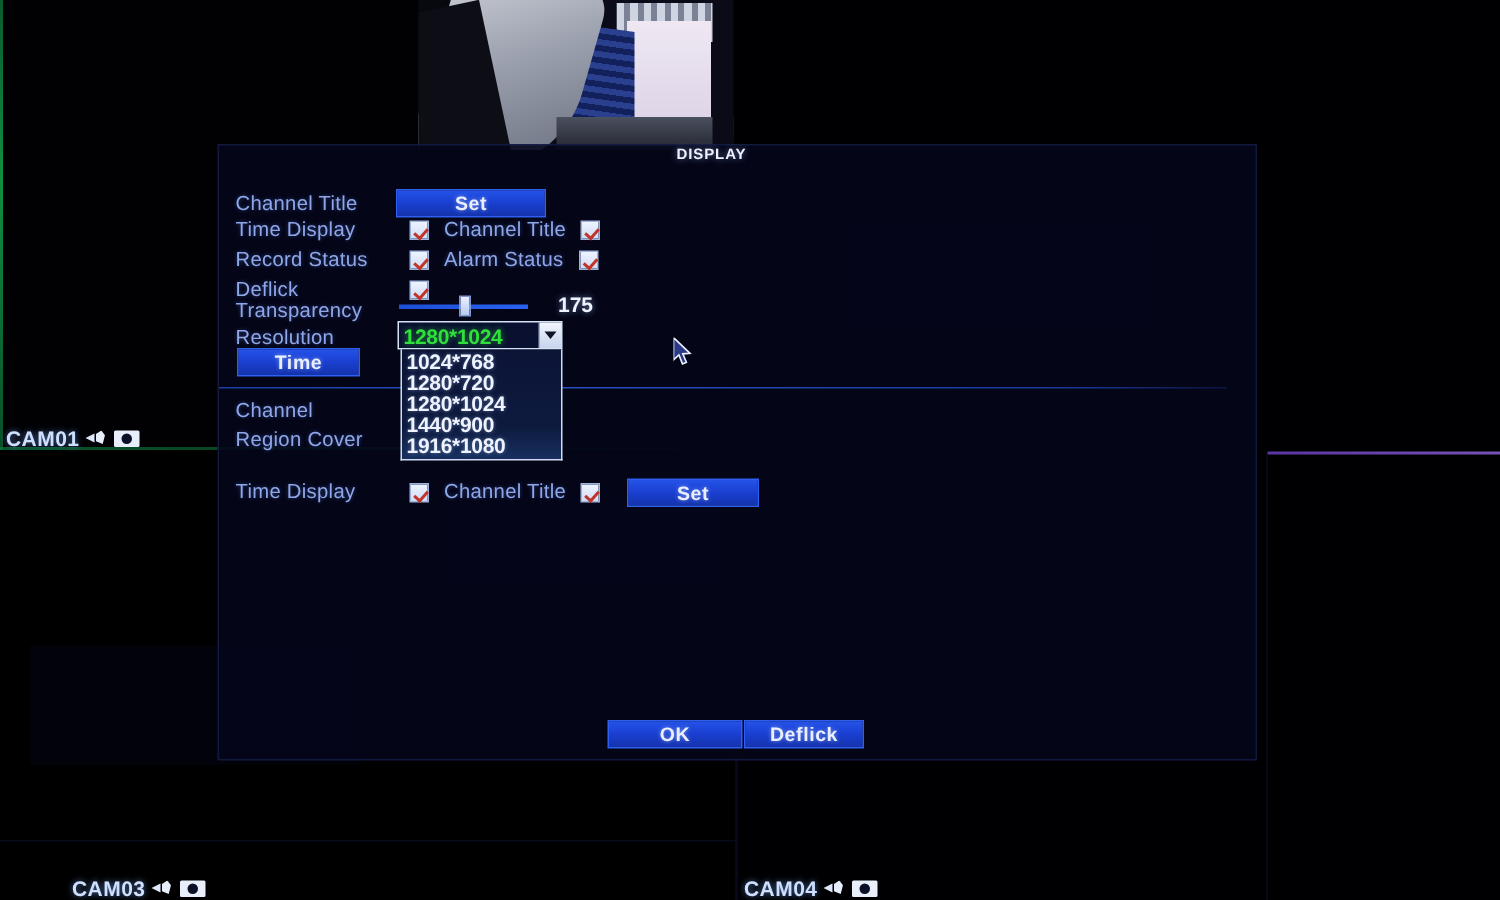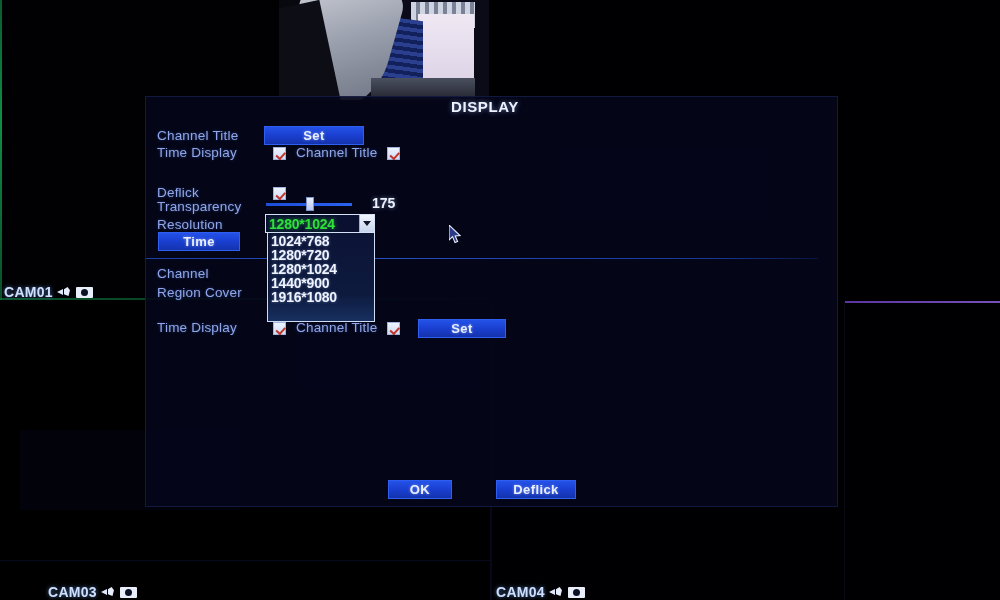--- a/index.html
+++ b/index.html
@@ -126,21 +126,21 @@
     height: 411px;
     background: rgba(4, 6, 26, 0.88);
     border: 1px solid rgba(30,42,96,0.55);
     color: #8fa8ee;
   }
 
   #dialog-title {
     position: absolute;
     left: 305px;
     top: 1px;
-    font-size: 15px;
+    font-size: 10px;
     font-weight: bold;
     letter-spacing: .6px;
     color: #eef2ff;
     text-shadow: 0 0 5px rgba(160,190,255,.6);
   }
 
   .row {
     position: absolute;
     display: flex;
     align-items: flex-end;
@@ -190,21 +190,21 @@
     line-height: 17px;
     height: 19px;
     letter-spacing: .4px;
     text-shadow: 0 0 3px rgba(200,220,255,.55);
     cursor: pointer;
   }
 
   #btn-set-1 { position: absolute; left: 118px; top: 29px;  width: 100px; }
   #btn-tour  { position: absolute; left: 12px;  top: 135px; width: 82px; }
   #btn-set-2 { position: absolute; left: 272px; top: 222px; width: 88px; }
-  #btn-ok    { position: absolute; left: 242px; top: 383px; width: 64px; }
+  #btn-ok    { position: absolute; left: 259px; top: 383px; width: 90px; }
   #btn-cancel{ position: absolute; left: 350px; top: 383px; width: 80px; }
 
   
   #slider-wrap {
     position: absolute;
     left: 120px;
     top: 100px;
     width: 86px;
     height: 14px;
   }
@@ -269,21 +269,21 @@
 
   
   #combo-list {
     position: absolute;
     left: 121px;
     top: 136px;
     width: 108px;
     background: linear-gradient(180deg,#0c1436 0%, #0d1a3e 70%, #17305f 100%);
     border: 1px solid #cfdcf2;
     border-top: none;
-    padding: 1px 0 17px 0;
+    padding: 1px 0 2px 0;
     z-index: 30;
   }
   .combo-item {
     font-size: 14px;
     font-weight: bold;
     color: #eef3ff;
     line-height: 14px;
     height: 14px;
     padding-left: 3px;
     letter-spacing: -.2px;
@@ -398,20 +398,26 @@
     </div>
     <div class="btn" id="btn-set-1">Set</div>
 
     <div class="row" style="left:11px; top:46px;">
       <span class="lbl lbl-w">Time Display</span>
       <span class="chk"></span>
       <span class="lbl" style="margin-left:10px;">Channel Title</span>
       <span class="chk" style="margin-left:10px;"></span>
     </div>
 
+    <div class="row" style="left:11px; top:66px;">
+      <span class="lbl lbl-w">Record Status</span>
+      <span class="chk"></span>
+      <span class="lbl" style="margin-left:10px;">Alarm Status</span>
+      <span class="chk" style="margin-left:10px;"></span>
+    </div>
 
     <div class="row" style="left:11px; top:86px;">
       <span class="lbl lbl-w">Deflick</span>
       <span class="chk"></span>
     </div>
 
     <div class="row" style="left:11px; top:100px;">
       <span class="lbl lbl-w">Transparency</span>
     </div>
     <div id="slider-wrap">

